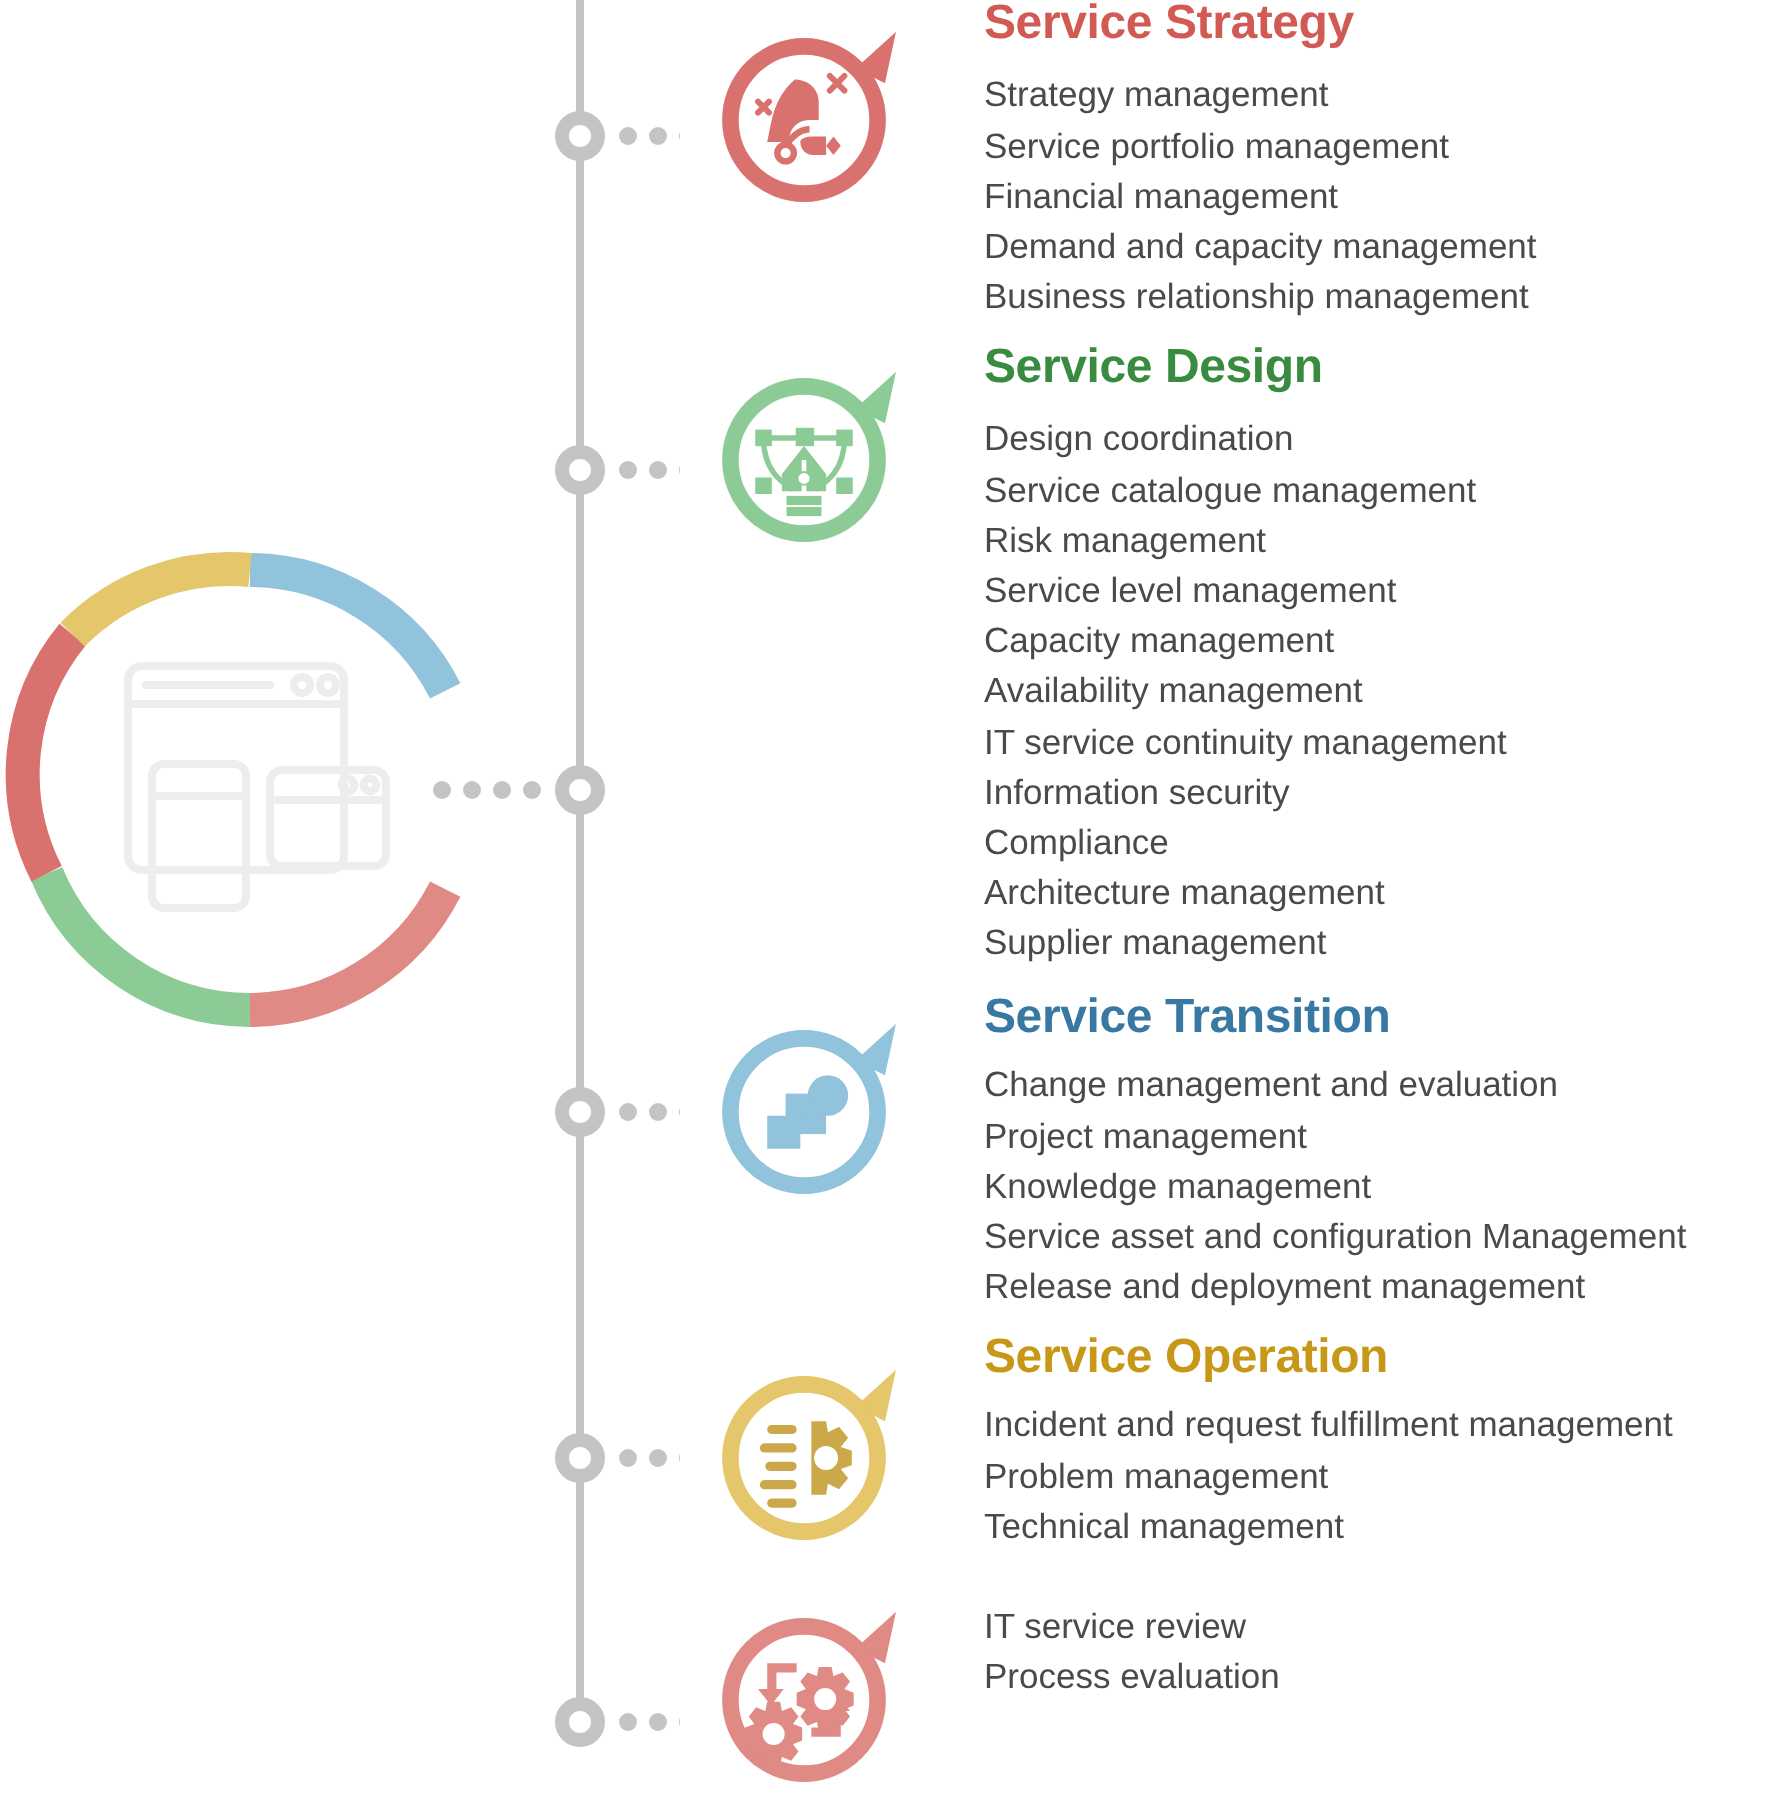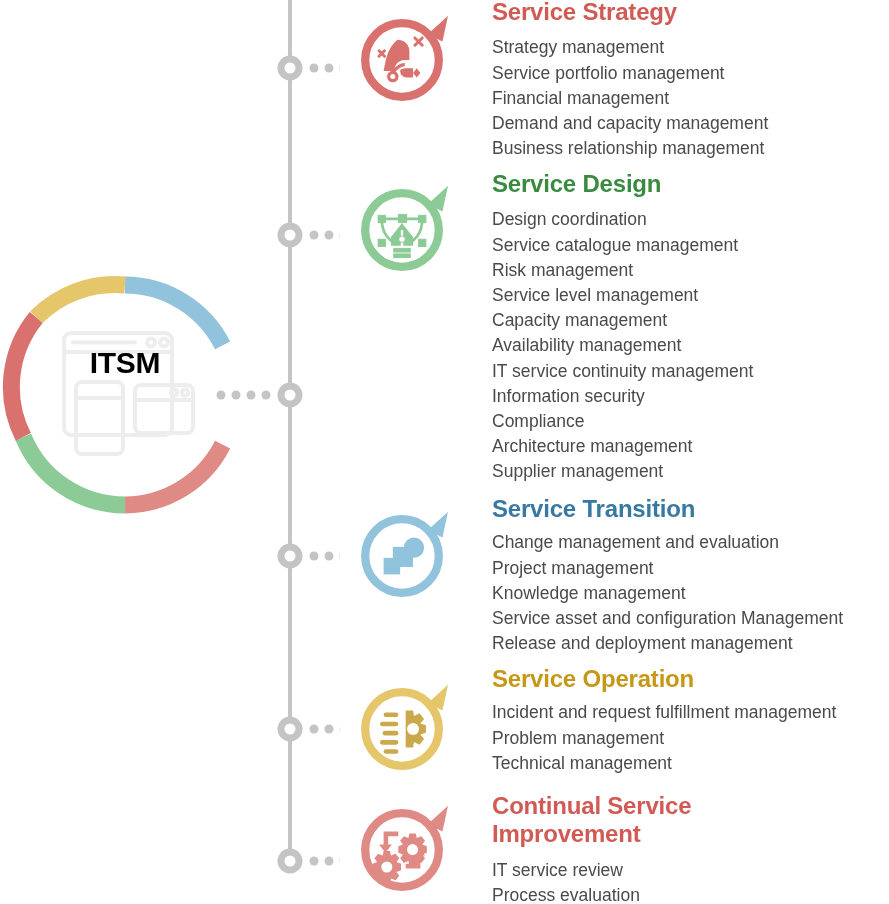--- a/index.html
+++ b/index.html
@@ -127,21 +127,20 @@
         <rect x="21" y="52" width="47" height="72" rx="6"></rect>
         <line x1="21" y1="68" x2="68" y2="68"></line>
         <rect x="80" y="55" width="58" height="48" rx="6"></rect>
         <line x1="80" y1="70" x2="138" y2="70"></line>
         <circle cx="119" cy="62.5" r="3.2"></circle>
         <circle cx="130" cy="62.5" r="3.2"></circle>
       </g>
     </svg>
 
     <div id="center-label">
-      <div>ITSM</div>
     </div>
   </div>
 
   <svg id="timeline" viewBox="0 0 340 904">
 
     <line x1="290" y1="0" x2="290" y2="861" stroke="#C4C4C4" stroke-width="4"></line>
 
     <g fill="#ffffff" stroke="#C4C4C4" stroke-width="7">
       <circle cx="290" cy="68" r="9"></circle>
       <circle cx="290" cy="235" r="9"></circle>
@@ -289,20 +288,19 @@
   <div class="section" style="top:665px;">
     <h2 class="section-title" style="color:#C79718;">Service Operation</h2>
     <ul class="item-list" style="margin-top:7px;">
       <li>Incident and request fulfillment management</li>
       <li>Problem management</li>
       <li>Technical management</li>
     </ul>
   </div>
 
   <div class="section" style="top:792px; width:250px;">
-    <h2 class="section-title wrap" style="color:#D15B54;">Continual Service Improvement</h2>
     <ul class="item-list" style="margin-top:9px;">
       <li>IT service review</li>
       <li>Process evaluation</li>
     </ul>
   </div>
 
 </div>
 
 </body></html>

